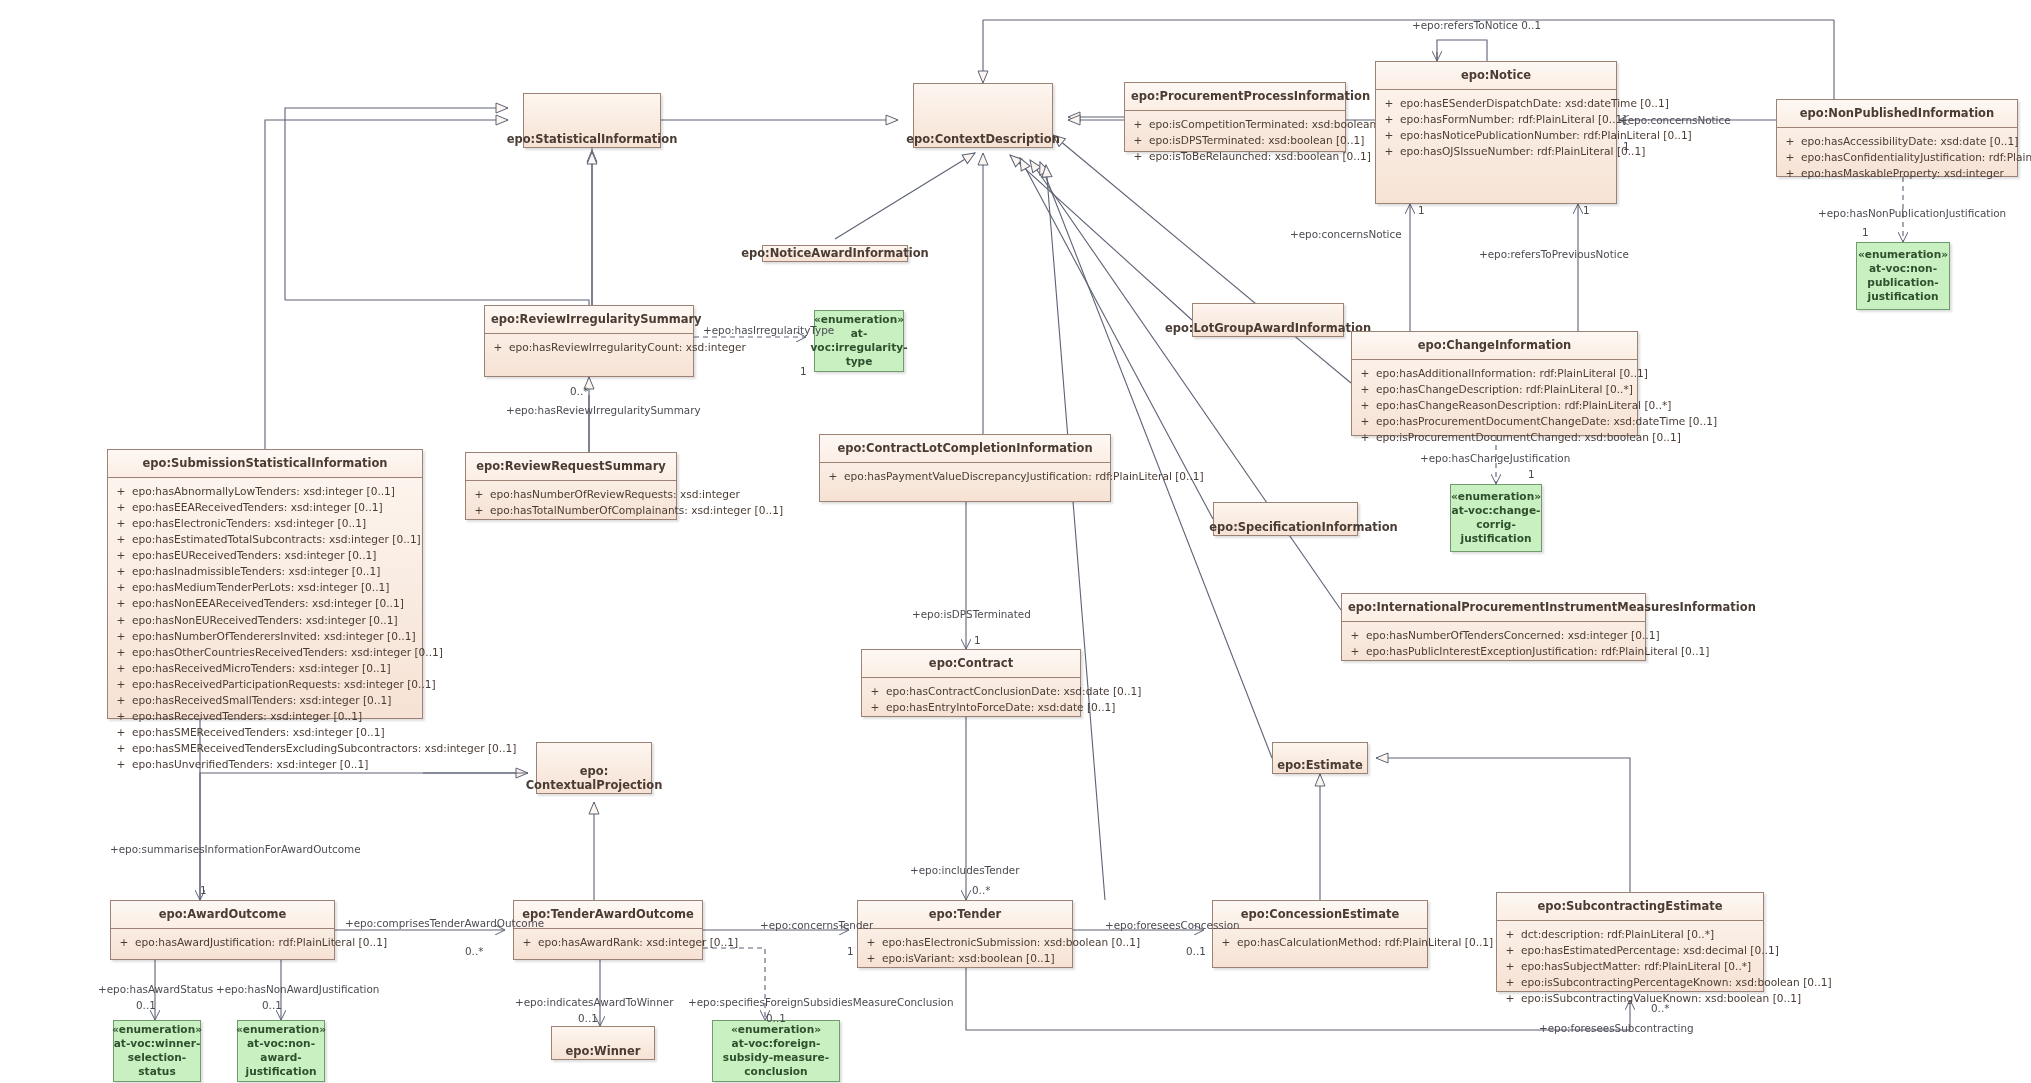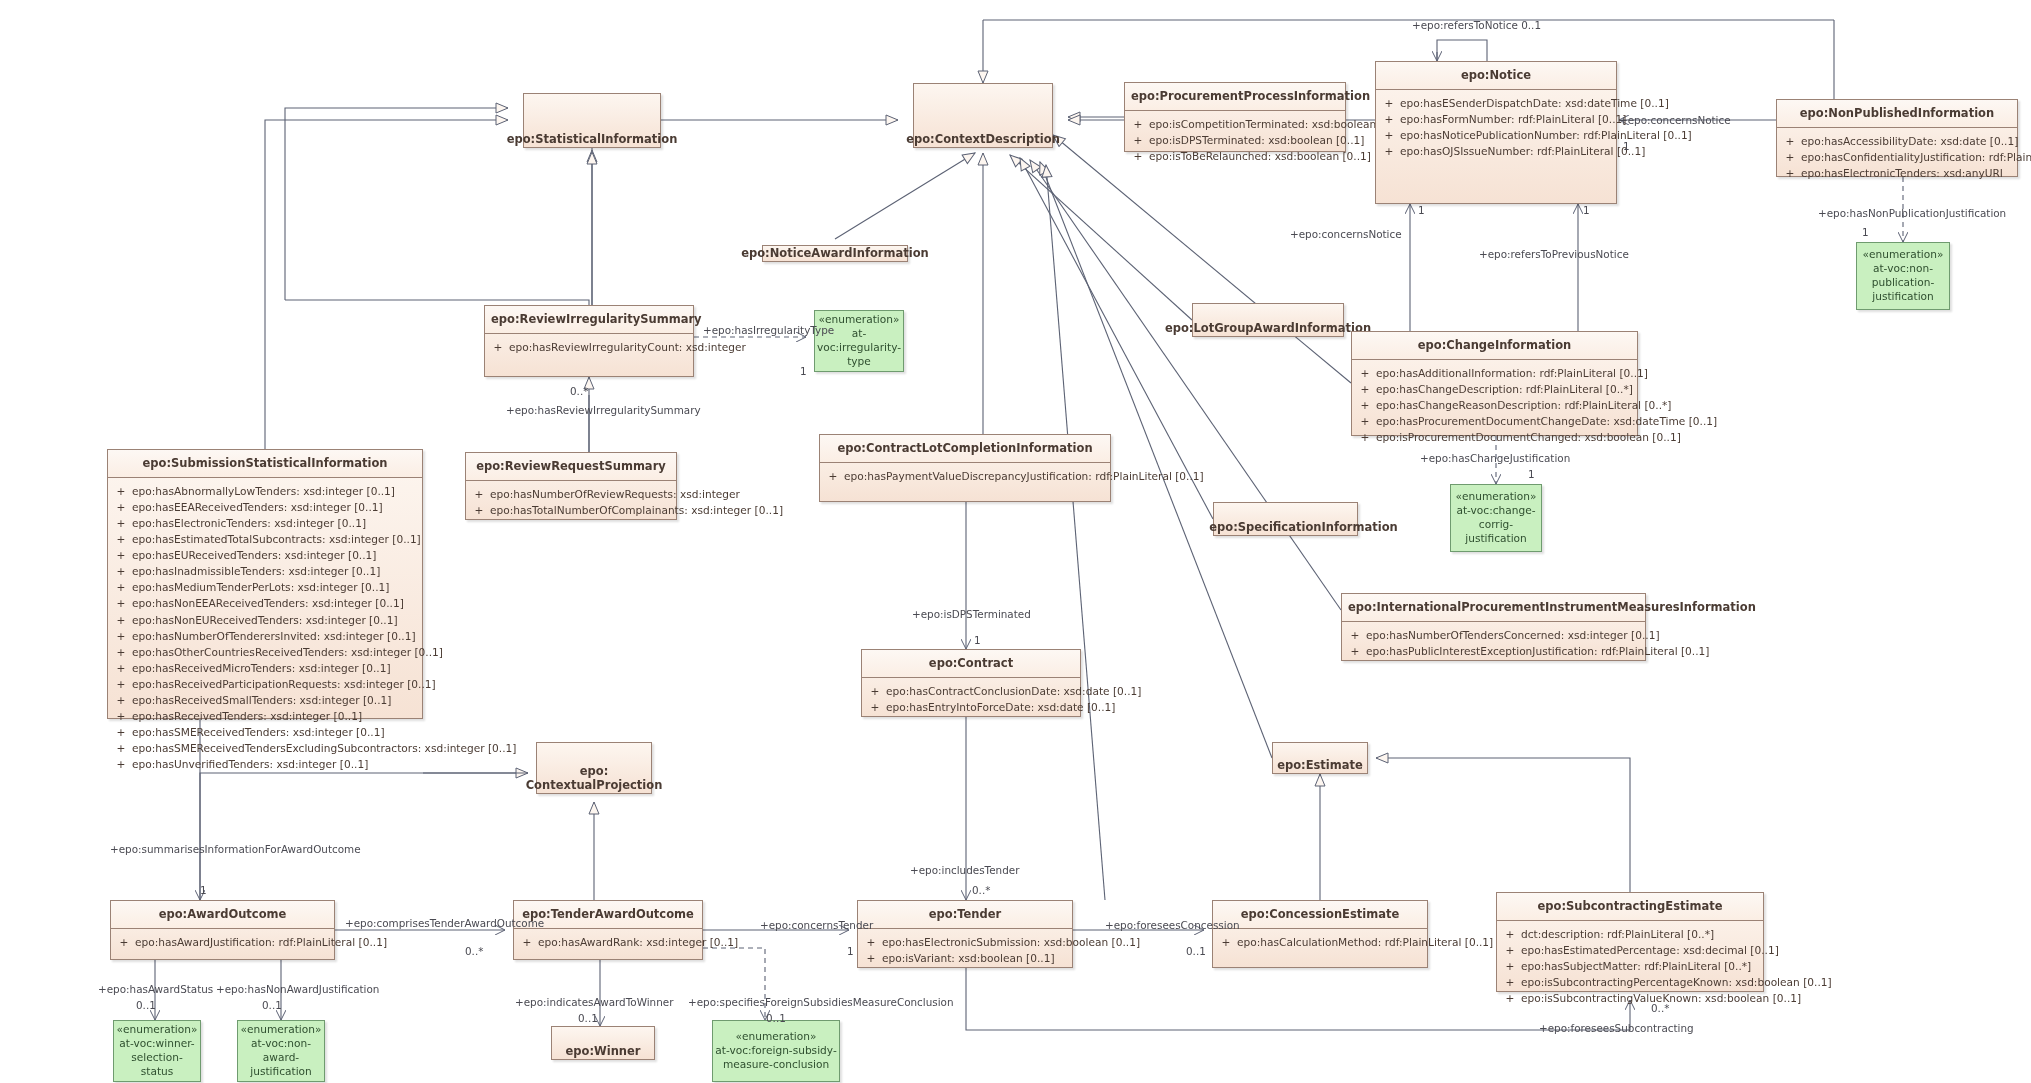--- a/index.html
+++ b/index.html
@@ -16,21 +16,21 @@
       background:linear-gradient(180deg,#fdf8f4 0%,#fbeee4 100%);}
   .uml .body{padding:5px 2px 6px 2px;}
   .uml .attr{display:flex;font-size:10.6px;color:#4a3b33;line-height:1.52;white-space:nowrap;}
   .uml .attr .pl{width:22px;text-align:center;flex:0 0 22px;}
   .uml.plain{display:flex;align-items:flex-end;justify-content:center;}
   .uml.plain .ttl{padding:0;}
 
   .enum{position:absolute;box-sizing:border-box;border:1px solid #6f9b6f;
         background:#c9f0c0;box-shadow:2px 2px 2px rgba(0,0,0,.13);
         display:flex;align-items:center;justify-content:center;text-align:center;}
-  .enum .etxt{font-size:10.6px;font-weight:normal;color:#2f4f2f;line-height:1.32;padding:2px;}
+  .enum .etxt{font-size:10.6px;font-weight:bold;color:#2f4f2f;line-height:1.32;padding:2px;}
 
   .lbl{position:absolute;font-size:10.4px;color:#4a4a52;white-space:nowrap;}
   .mult{position:absolute;font-size:10.4px;color:#4a4a52;white-space:nowrap;}
 </style>
 </head>
 <body>
 
 <div id="canvas">
 
   <svg id="wires" viewBox="0 0 2031 1083" xmlns="http://www.w3.org/2000/svg">
@@ -175,21 +175,21 @@
       <div class="attr">
           <span class="pl">+</span>
           <span>epo:hasAccessibilityDate: xsd:date [0..1]</span>
         </div>
       <div class="attr">
           <span class="pl">+</span>
           <span>epo:hasConfidentialityJustification: rdf:PlainLiteral [0..1]</span>
         </div>
       <div class="attr">
           <span class="pl">+</span>
-          <span>epo:hasElectronicTenders: xsd:anyURI</span>
+          <span>epo:hasMaskableProperty: xsd:integer</span>
         </div>
     </div>
   </div>
 
   <div class="uml plain" style="left:762px;top:245px;width:146px;height:17px;">
     <div class="ttl">epo:NoticeAwardInformation</div>
   </div>
 
   <div class="uml plain" style="left:1192px;top:303px;width:152px;height:34px;">
     <div class="ttl">epo:LotGroupAwardInformation</div>

